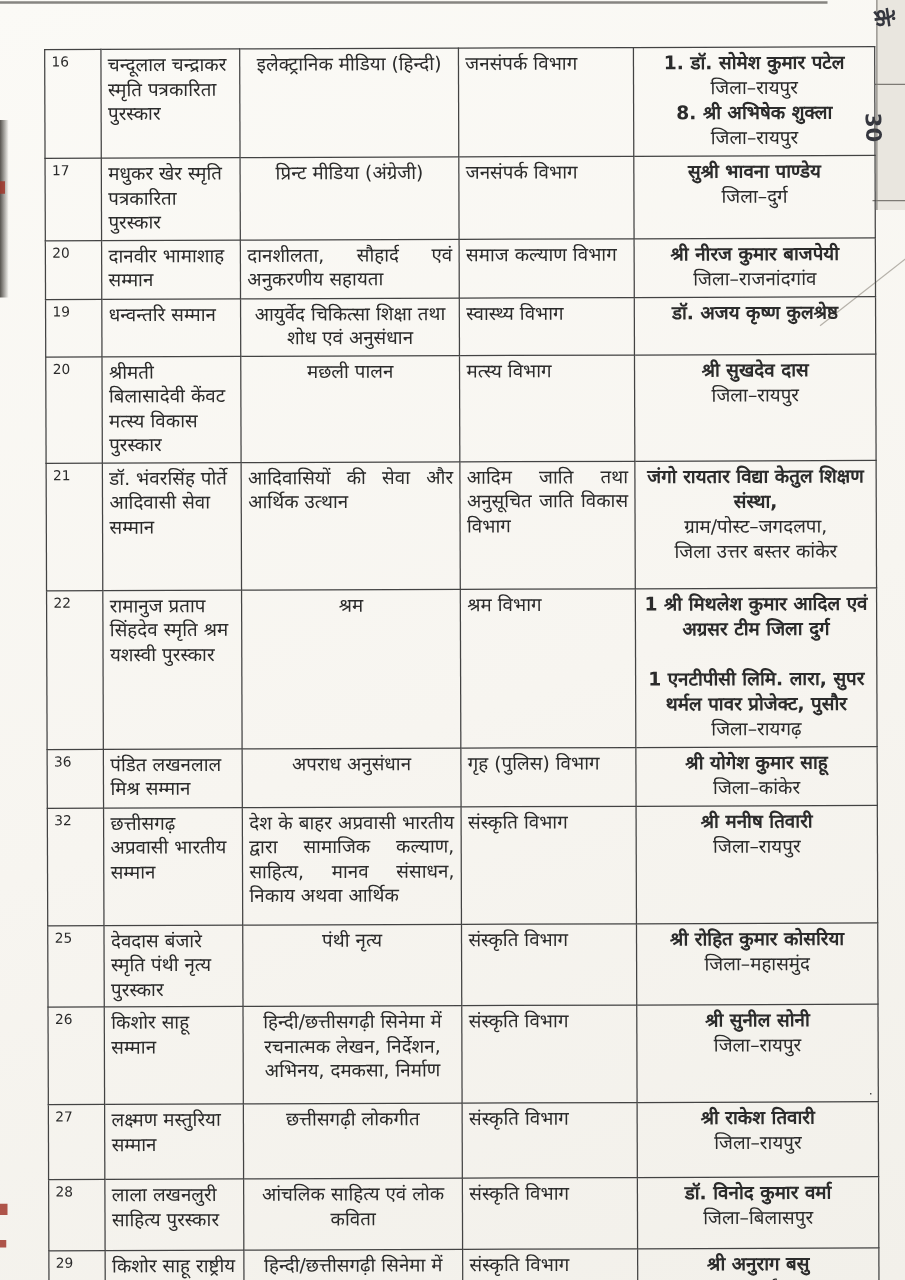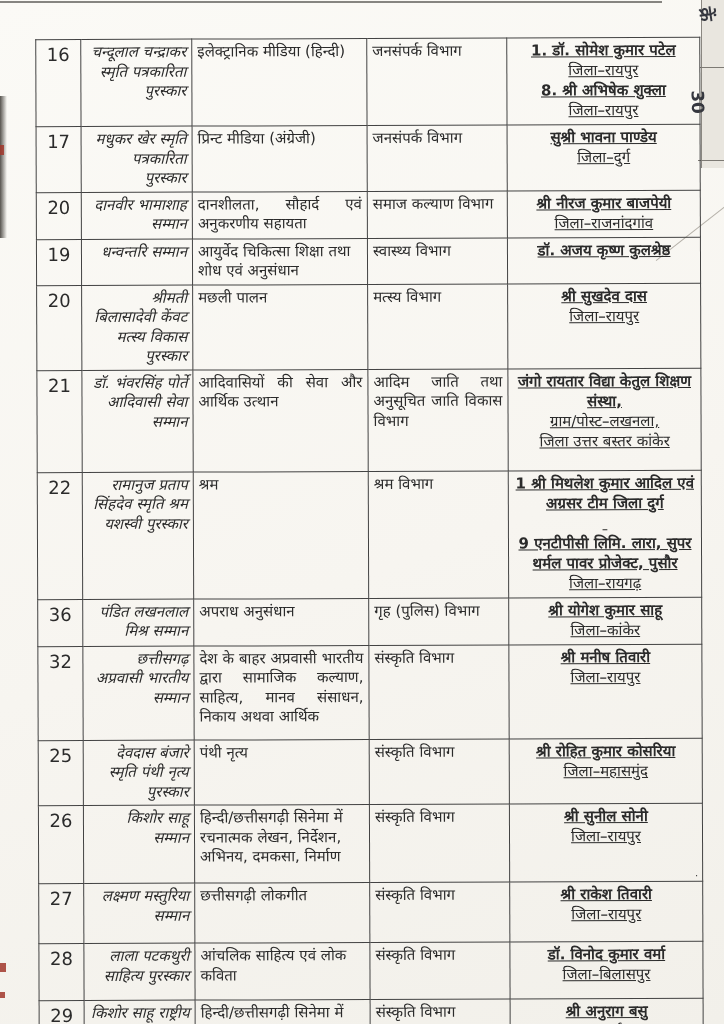--- a/index.html
+++ b/index.html
@@ -38,25 +38,25 @@
     border-collapse:collapse;table-layout:fixed;
     transform:rotate(-0.2deg);
     font-size:15px;line-height:1.3;
   }
   table.awards td{
     border:1.6px solid #434343;
     vertical-align:top;
     padding:3px 5px;
     overflow:hidden;
   }
-  td.c-sno{text-align:center;font-size:18px;padding-top:5px;}
-  td.c-award{text-align:right;padding-left:7px;font-style:italic;}
-  td.c-cat{}
+  td.c-sno{text-align:left;font-size:11px;padding-top:5px;}
+  td.c-award{text-align:left;padding-left:7px;}
+  td.c-cat{text-align:center;}
   td.c-dept{}
-  td.c-rec{text-align:center;text-decoration:underline;}
+  td.c-rec{text-align:center;}
   .rec-line{min-height:20px;}
   .rec-bold{font-weight:bold;}
   
   tr:nth-child(1){height:82px}  tr:nth-child(2){height:58px}
   tr:nth-child(3){height:44px}  tr:nth-child(4){height:40px}
   tr:nth-child(5){height:68px}  tr:nth-child(6){height:102px}
   tr:nth-child(7){height:116px} tr:nth-child(8){height:40px}
   tr:nth-child(9){height:94px}  tr:nth-child(10){height:58px}
   tr:nth-child(11){height:78px} tr:nth-child(12){height:60px}
   tr:nth-child(13){height:57px} tr:nth-child(14){height:55px}
@@ -146,34 +146,34 @@
           </td>
         </tr>
         <tr>
           <td class="c-sno">21</td>
           <td class="c-award">डॉ. भंवरसिंह पोर्ते आदिवासी सेवा सम्मान</td>
           <td class="c-cat">आदिवासियों की सेवा और आर्थिक उत्थान</td>
           <td class="c-dept">आदिम जाति तथा अनुसूचित जाति विकास विभाग</td>
           <td class="c-rec">
             <div class="rec-line rec-bold">जंगो रायतार विद्या केतुल शिक्षण</div>
             <div class="rec-line rec-bold">संस्था,</div>
-            <div class="rec-line">ग्राम/पोस्ट–लखनला,</div>
+            <div class="rec-line">ग्राम/पोस्ट–जगदलपा,</div>
             <div class="rec-line">जिला उत्तर बस्तर कांकेर</div>
           </td>
         </tr>
         <tr>
           <td class="c-sno">22</td>
           <td class="c-award">रामानुज प्रताप सिंहदेव स्मृति श्रम यशस्वी पुरस्कार</td>
           <td class="c-cat">श्रम</td>
           <td class="c-dept">श्रम विभाग</td>
           <td class="c-rec">
             <div class="rec-line rec-bold">1 श्री मिथलेश कुमार आदिल एवं</div>
             <div class="rec-line rec-bold">अग्रसर टीम जिला दुर्ग</div>
             <div class="rec-line">&nbsp;</div>
-            <div class="rec-line rec-bold">9 एनटीपीसी लिमि. लारा, सुपर</div>
+            <div class="rec-line rec-bold">1 एनटीपीसी लिमि. लारा, सुपर</div>
             <div class="rec-line rec-bold">थर्मल पावर प्रोजेक्ट, पुसौर</div>
             <div class="rec-line">जिला–रायगढ़</div>
           </td>
         </tr>
         <tr>
           <td class="c-sno">36</td>
           <td class="c-award">पंडित लखनलाल मिश्र सम्मान</td>
           <td class="c-cat">अपराध अनुसंधान</td>
           <td class="c-dept">गृह (पुलिस) विभाग</td>
           <td class="c-rec">
@@ -216,21 +216,21 @@
           <td class="c-award">लक्ष्मण मस्तुरिया सम्मान</td>
           <td class="c-cat">छत्तीसगढ़ी लोकगीत</td>
           <td class="c-dept">संस्कृति विभाग</td>
           <td class="c-rec">
             <div class="rec-line rec-bold">श्री राकेश तिवारी</div>
             <div class="rec-line">जिला–रायपुर</div>
           </td>
         </tr>
         <tr>
           <td class="c-sno">28</td>
-          <td class="c-award">लाला पटकथुरी साहित्य पुरस्कार</td>
+          <td class="c-award">लाला लखनलुरी साहित्य पुरस्कार</td>
           <td class="c-cat">आंचलिक साहित्य एवं लोक कविता</td>
           <td class="c-dept">संस्कृति विभाग</td>
           <td class="c-rec">
             <div class="rec-line rec-bold">डॉ. विनोद कुमार वर्मा</div>
             <div class="rec-line">जिला–बिलासपुर</div>
           </td>
         </tr>
         <tr>
           <td class="c-sno">29</td>
           <td class="c-award">किशोर साहू राष्ट्रीय अलंकरण</td>

